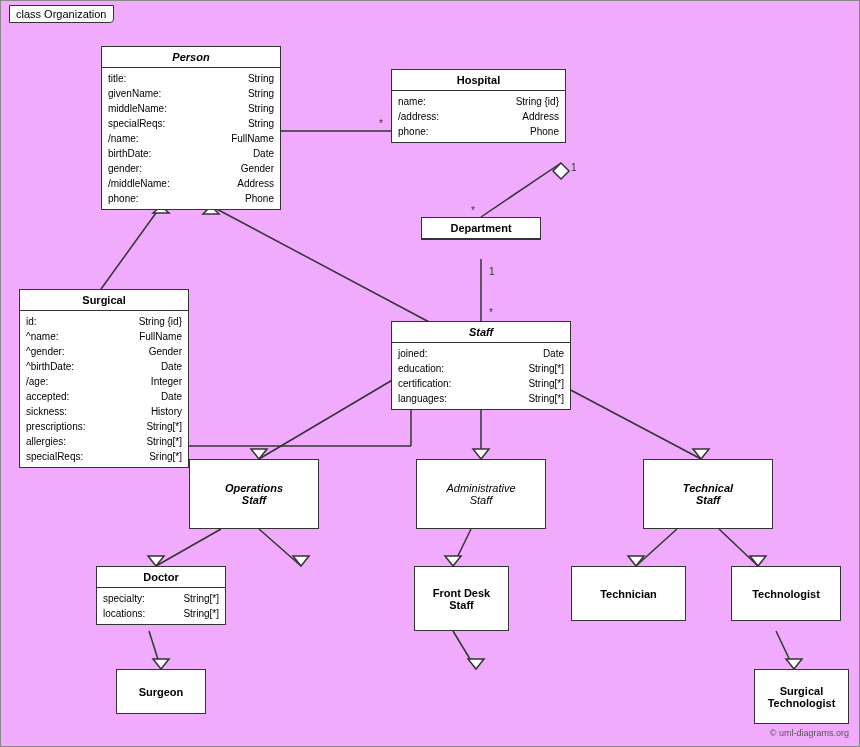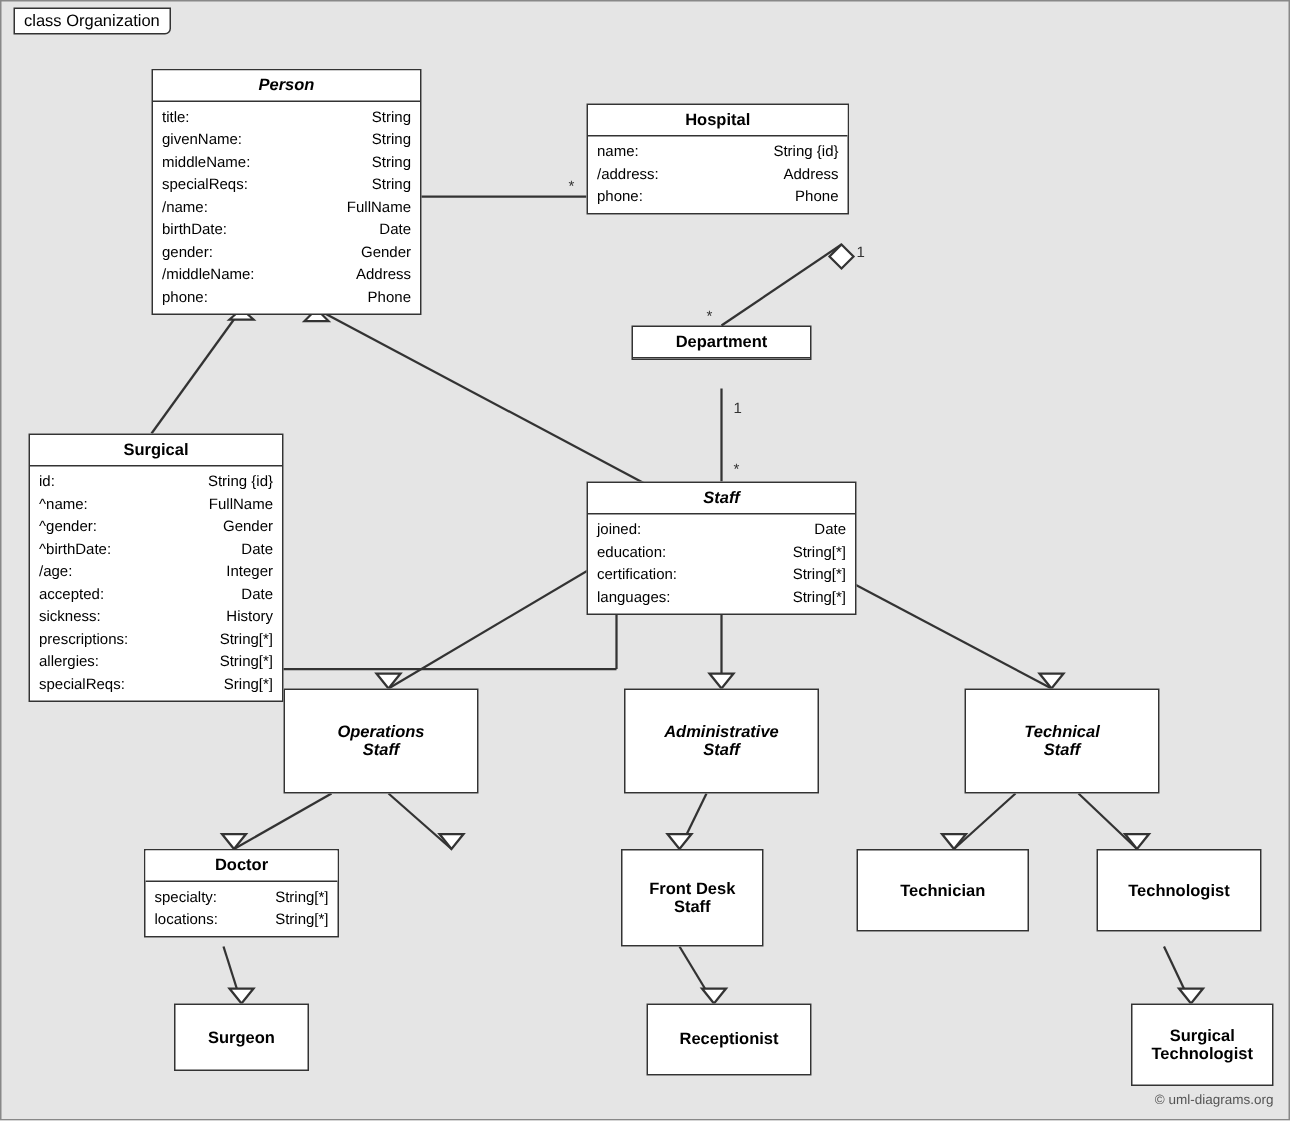--- a/index.html
+++ b/index.html
@@ -10,21 +10,21 @@
       width: 860px;
       height: 747px;
       overflow: hidden;
       position: relative;
     }
     #diagram-container {
       width: 860px;
       height: 747px;
       position: relative;
       border: 1px solid #888;
-      background: #e5e5e5;
+      background: #f0abfc;
     }
     .diagram-label {
       position: absolute;
       top: 4px;
       left: 8px;
       border: 1px solid #333;
       padding: 2px 6px;
       font-size: 11px;
       background: #fff;
       border-radius: 0 0 4px 0;
@@ -283,21 +283,21 @@
         </div>
     </div>
   </div>
 
   <div class="simple-box" style="left:188px;top:458px;width:130px;height:70px;font-style:italic;">
     <span style="white-space:pre-line;font-style:italic;font-weight:bold;">Operations
 Staff</span>
   </div>
 
   <div class="simple-box" style="left:415px;top:458px;width:130px;height:70px;font-style:italic;">
-    <span style="white-space:pre-line;font-style:italic;font-weight:bold;">Administrative
+    <span style="white-space:pre-line;font-style:italic;font-weight:normal;">Administrative
 Staff</span>
   </div>
 
   <div class="simple-box" style="left:642px;top:458px;width:130px;height:70px;font-style:italic;">
     <span style="white-space:pre-line;font-style:italic;font-weight:bold;">Technical
 Staff</span>
   </div>
 
   <div class="uml-box" style="left:95px;top:565px;width:130px;">
     <div class="box-title normal">Doctor</div>
@@ -324,23 +324,20 @@
   </div>
 
   <div class="simple-box" style="left:730px;top:565px;width:110px;height:55px;">
     <span style="font-weight:bold;">Technologist</span>
   </div>
 
   <div class="simple-box" style="left:115px;top:668px;width:90px;height:45px;">
     <span style="font-weight:bold;">Surgeon</span>
   </div>
 
-  <div class="simple-box" style="left:430px;top:668px;width:110px;height:48px;">
-    <span style="font-weight:bold;">Receptionist</span>
-  </div>
 
   <div class="simple-box" style="left:753px;top:668px;width:95px;height:55px;">
     <span style="white-space:pre-line;font-weight:bold;text-align:center;">Surgical
 Technologist</span>
   </div>
 
   <div class="copyright">© uml-diagrams.org</div>
 </div>
 
 </body></html>

